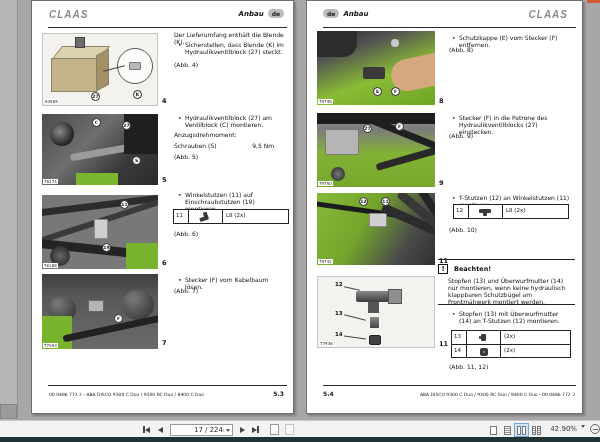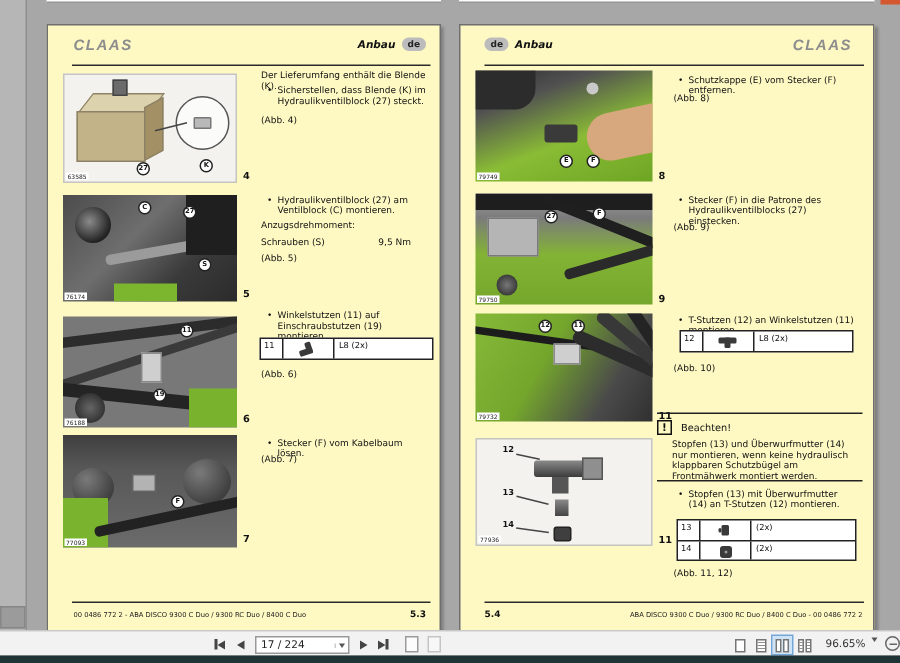--- a/index.html
+++ b/index.html
@@ -7,21 +7,21 @@
   body { font-family:"DejaVu Sans", sans-serif; background:#a7a7a7; overflow:hidden; }
   #root { position:relative; width:600px; height:442px; background:#a7a7a7; overflow:hidden; }
   .ab { position:absolute; }
 
   
   #leftpanel { left:0; top:0; width:18px; height:420px; background:#b6b6b6; border-right:1px solid #8f8f8f; }
   #lefttab { left:0; top:404px; width:17px; height:15px; background:#9b9b9b; border:1px solid #868686; }
   #orangemark { left:587px; top:0; width:13px; height:3px; background:#d4572f; }
   .prevsliver { top:0; height:2px; background:#fbfbfa; border-bottom:1px solid #969696; }
 
-  .page { position:absolute; top:16px; height:414px; background:#fef9c3; border:1px solid #6e6e6e; box-shadow:2px 2px 2px rgba(0,0,0,.25); }
+  .page { position:absolute; top:0; height:414px; background:#ffffff; border:1px solid #6e6e6e; box-shadow:2px 2px 2px rgba(0,0,0,.25); }
   #pageL { left:31px; width:263px; }
   #pageR { left:306px; width:277px; }
   .page * { position:absolute; }
 
   .hdr-logo { font-family:"Liberation Sans",sans-serif; font-weight:bold; font-style:italic; font-size:10px; color:#8d8d8d; letter-spacing:1px; }
   .hdr-title { font-weight:bold; font-style:italic; font-size:7px; color:#111; position:static; }
   .badge { position:static; display:inline-block; background:#bcbcbc; border-radius:6px; padding:0 4px; font-weight:bold; font-size:6px; line-height:9px; color:#222; vertical-align:top; }
   .hdr-right { display:flex; gap:4px; align-items:center; }
   .hdr-rule { height:1px; background:#2a2a2a; }
 
@@ -64,34 +64,34 @@
   .elbow .pa2 { left:5px; top:0; width:4px; height:7px; }
   .tee .pa1 { left:0; top:2px; width:12px; height:4px; }
   .tee .pa2 { left:4px; top:2px; width:4px; height:7px; }
   .plug .pa1 { left:4px; top:1px; width:5px; height:7px; }
   .plug .pa2 { left:2px; top:3px; width:2px; height:3px; }
   .nut .pa1 { left:3px; top:1px; width:8px; height:8px; border-radius:2px; }
   .nut .pa2 { left:6px; top:4px; width:2px; height:2px; background:#9a9a9a; }
 
   .notice-rule { height:1px; background:#222; }
   .notice-mark { width:10px; height:10px; border:1px solid #111; text-align:center; font-weight:bold; font-size:7px; line-height:9px; color:#111; }
-  .notice-title { font-weight:normal; font-size:6.5px; line-height:8px; color:#111; }
+  .notice-title { font-weight:bold; font-size:6.5px; line-height:8px; color:#111; }
   .footer-rule { height:1px; background:#2a2a2a; }
   .footer-doc { font-size:4.5px; color:#222; }
   .footer-page { font-weight:bold; font-size:6px; color:#111; }
 
   
   #statusbar { left:0; top:420px; width:600px; height:17px; background:#f2f2f2; border-top:1px solid #c9c9c9; }
   #statusbar > div { position:absolute; }
   .navbtn { top:4px; height:9px; display:flex; align-items:center; }
   .tl { width:0; height:0; border-top:3.5px solid transparent; border-bottom:3.5px solid transparent; border-right:5.5px solid #444; }
   .tr { width:0; height:0; border-top:3.5px solid transparent; border-bottom:3.5px solid transparent; border-left:5.5px solid #444; }
   .vbar { width:1.5px; height:7px; background:#444; }
   #pagefield { left:170px; top:3px; width:63px; height:12px; background:#fff; border:1px solid #999; display:flex; align-items:center; }
-  #pagefield .pf-text { font-size:7px; color:#222; padding-left:3px; flex:1; }
+  #pagefield .pf-text { font-size:7px; color:#222; padding-left:3px; flex:1;text-align:right; }
   .tridown { width:0; height:0; border-left:2.5px solid transparent; border-right:2.5px solid transparent; border-top:3.5px solid #555; }
   #pagefield .pf-dd { width:9px; display:flex; justify-content:center; border-left:1px solid #ccc; }
   .viewbtn { top:3px; width:9px; height:11px; border:1px solid #9a9a9a; background:#fcfcfc; }
   .viewbtn.dim { opacity:.5; }
   .laybtn { top:3px; width:13px; height:12px; display:flex; align-items:center; justify-content:center; gap:1px; }
   .laybtn .lp { width:7px; height:9px; border:1px solid #767676; background:#fff; }
   .laybtn .lp.half { width:4px; }
   .laybtn .lp.lines { background:repeating-linear-gradient(#fff 0 1px,#8f8f8f 1px 2px); }
   .laybtn.selected { background:#cfe3f6; outline:1px solid #74a7d8; }
   #zoomval { left:542px; top:4px; width:35px; text-align:right; font-size:7px; color:#333; }
@@ -353,21 +353,21 @@
       </div>
     <div class="laybtn selected" style="left:515px">
         <span class="lp half"></span>
         <span class="lp half"></span>
       </div>
     <div class="laybtn" style="left:530px">
         <span class="lp half lines"></span>
         <span class="lp half lines"></span>
       </div>
 
-    <div id="zoomval">96.65%</div>
+    <div id="zoomval">42.90%</div>
     <div id="zoomdd"><span class="tridown"></span></div>
     <div id="zoomout">
         <i></i>
       </div>
   </div>
 
   <div class="ab" id="bottombar"></div>
 </div>
 
 </body></html>

